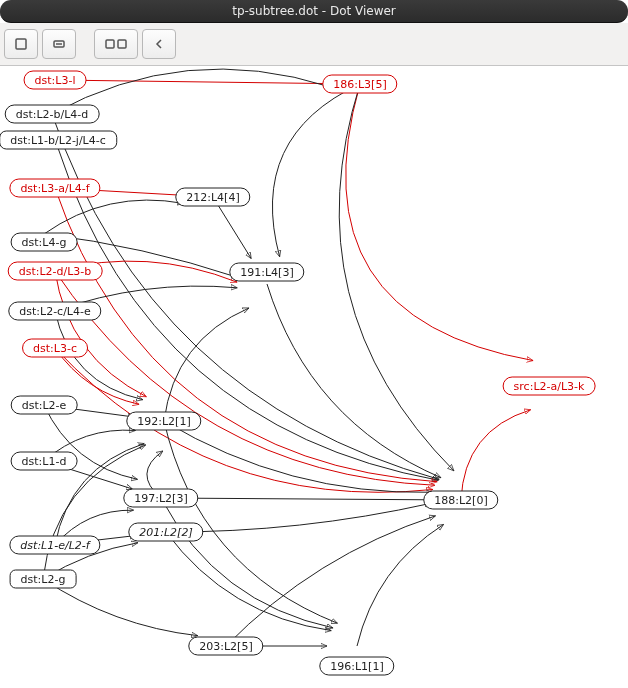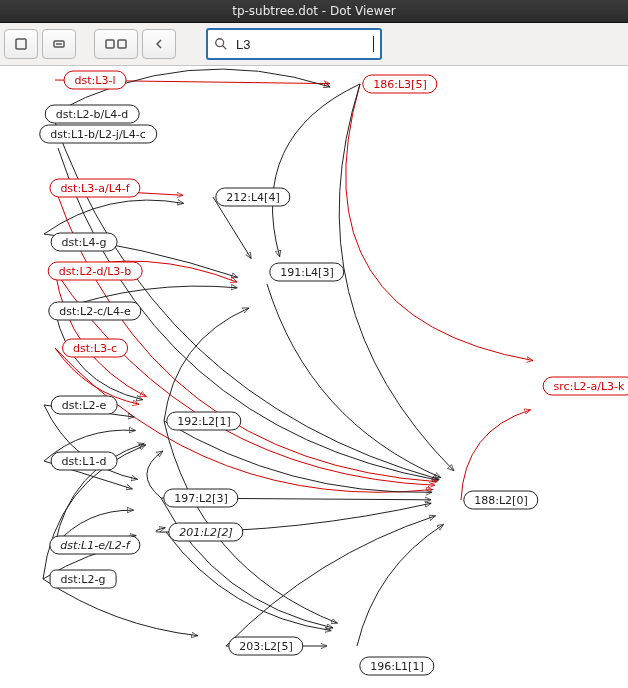--- a/index.html
+++ b/index.html
@@ -15,20 +15,21 @@
   .titlebar {
     height: 22px;
     background: linear-gradient(#3a3a3a, #2b2b2b);
     color: #e8e8e8;
     font-size: 12px;
     display: flex;
     align-items: center;
     justify-content: center;
     border-bottom: 1px solid #111;
     user-select: none;
+    border-radius: 11px;
   }
   .toolbar {
     height: 42px;
     background: #f2f1f0;
     border-bottom: 1px solid #c5c5c5;
     display: flex;
     align-items: center;
     padding: 0 4px;
     gap: 4px;
   }
@@ -82,21 +83,20 @@
   .node {
     position: absolute;
     border: 1px solid #222;
     border-radius: 999px;
     background: #fff;
     color: #222;
     font-size: 11px;
     padding: 2px 10px;
     white-space: nowrap;
     transform: translate(-50%, -50%);
-    margin-left: 40px;
   }
   .node.hit {
     border-color: #d40000;
     color: #d40000;
   }
   .icon-stroke { fill:none; stroke:currentColor; stroke-width:1.5; }
 </style>
 </head>
 <body>
 
@@ -125,28 +125,20 @@
         <rect class="icon-stroke" x="1" y="1" width="8" height="8" rx="1"></rect>
       </svg>
   </div>
   <div class="tool-btn">
     <svg width="14" height="14">
         <path class="icon-stroke" d="M9 3 L5 7 L9 11"></path>
       </svg>
   </div>
   <div class="tool-sep"></div>
 
-  <div class="search-wrap">
-    <svg class="search-icon" viewBox="0 0 16 16">
-      <circle class="icon-stroke" cx="6.5" cy="6.5" r="4.5"></circle>
-      <line class="icon-stroke" x1="10" y1="10" x2="14" y2="14"></line>
-    </svg>
-    <input type="text" value="L3" style="">
-    <span class="cursor-bar"></span>
-  </div>
 </div>
 
 <div class="canvas">
   <svg class="graph" width="628" height="624">
     <defs>
       <marker id="arr-b" viewBox="0 0 10 10" refX="9" refY="5" markerWidth="7" markerHeight="7" orient="auto-start-reverse">
         <path d="M0 1 L9 5 L0 9 z" fill="none" stroke="#222"></path>
       </marker>
       <marker id="arr-r" viewBox="0 0 10 10" refX="9" refY="5" markerWidth="7" markerHeight="7" orient="auto-start-reverse">
         <path d="M0 1 L9 5 L0 9 z" fill="none" stroke="#d40000"></path>
@@ -195,21 +187,21 @@
         <path d="M 357 580 Q 375.8626659490465 501.81183153747696 443.5945316096002 458.43459985575356" fill="none" stroke="#222" stroke-width="1" marker-end="url(#arr-b)"></path>
         <path d="M 461 434 Q 464.17060449717235 364.4317677108643 530.6684346721999 343.7477096291957" fill="none" stroke="#d40000" stroke-width="1" marker-end="url(#arr-r)"></path>
         <path d="M 360 18 Q 290.3487045018016 239.73558117098096 453.9219709271986 404.84692975955056" fill="none" stroke="#222" stroke-width="1" marker-end="url(#arr-b)"></path>
         <path d="M 360 18 Q 247.28374685378867 70.66705355382089 279.6493218950996 190.7971572148396" fill="none" stroke="#222" stroke-width="1" marker-end="url(#arr-b)"></path>
       </g>
   </svg>
   <div id="node-layer">
       <div class="node hit" style="left: 55px; top: 14px;">dst:L3-l</div>
       <div class="node hit" style="left: 360px; top: 18px;">186:L3[5]</div>
       <div class="node" style="left: 52px; top: 48px;">dst:L2-b/L4-d</div>
-      <div class="node" style="left: 58px; top: 68px;">dst:L1-b/L2-j/L4-c</div>
+      <div class="node" style="left: 58px; top: 74px; border-radius: 7px;">dst:L1-b/L2-j/L4-c</div>
       <div class="node hit" style="left: 55px; top: 122px;">dst:L3-a/L4-f</div>
       <div class="node" style="left: 213px; top: 131px;">212:L4[4]</div>
       <div class="node" style="left: 44px; top: 176px; text-align: center;">dst:L4-g</div>
       <div class="node hit" style="left: 55px; top: 205px;">dst:L2-d/L3-b</div>
       <div class="node" style="left: 267px; top: 206px;">191:L4[3]</div>
       <div class="node" style="left: 55px; top: 245px;">dst:L2-c/L4-e</div>
       <div class="node hit" style="left: 55px; top: 282px;">dst:L3-c</div>
       <div class="node hit" style="left: 549px; top: 320px;">src:L2-a/L3-k</div>
       <div class="node" style="left: 44px; top: 339px;">dst:L2-e</div>
       <div class="node" style="left: 164px; top: 355px; text-align: center;">192:L2[1]</div>

